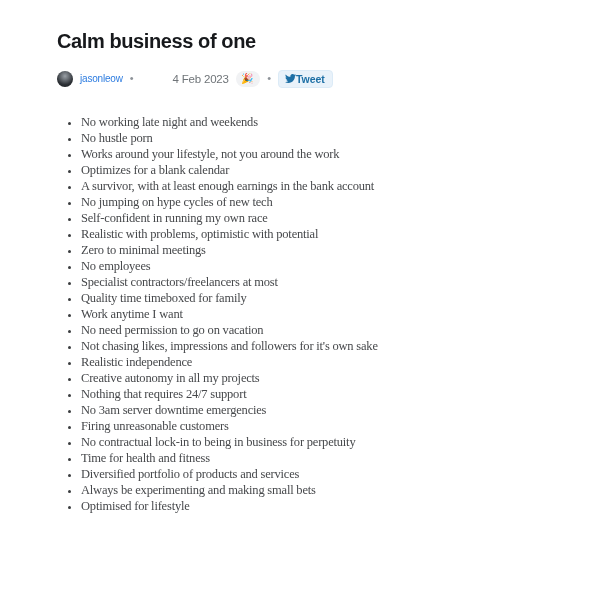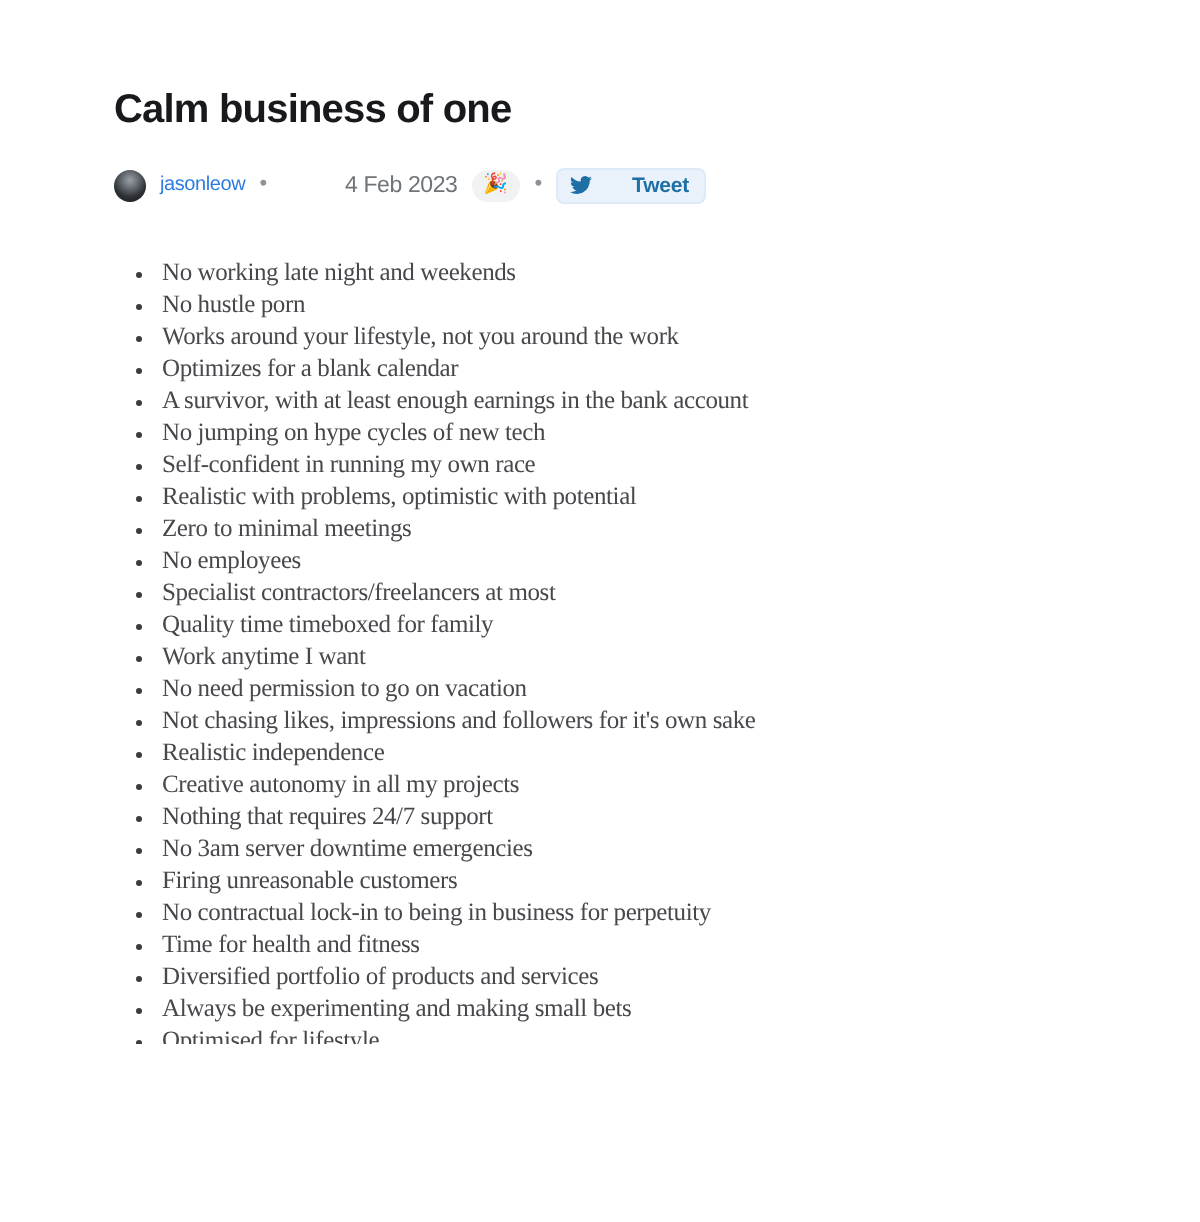--- a/index.html
+++ b/index.html
@@ -1,21 +1,21 @@
 <!DOCTYPE html>
 <html><head>
 <meta charset="utf-8">
 <style>
   html, body { margin: 0; padding: 0; background: #ffffff; }
   .page {
     position: relative;
     width: 600px;
     height: 522px;
     box-sizing: border-box;
-    padding: 44px 56px 0 57px;
+    padding: 30px 56px 0 57px;
     background: #ffffff;
     font-family: "Liberation Sans", sans-serif;
     overflow: hidden;
   }
   .post-title {
     margin: 0;
     font-family: "Liberation Sans", sans-serif;
     font-size: 20px;
     font-weight: 700;
     letter-spacing: -0.4px;
@@ -58,21 +58,21 @@
     background: #f1f2f4;
     border-radius: 10px;
     padding: 2px 6px;
     font-size: 10px;
     line-height: 1.2;
     cursor: pointer;
   }
   .tweet-button {
     display: inline-flex;
     align-items: center;
-    gap: 20px;
+    gap: 0;
     background: #e9f2fa;
     border: 1px solid #dcebf7;
     border-radius: 4px;
     padding: 2px 7px 2px 6px;
     height: 18px;
     box-sizing: border-box;
     cursor: pointer;
     font-family: "Liberation Sans", sans-serif;
   }
   .tweet-button .bird { width: 11px; height: 11px; display: block; }

